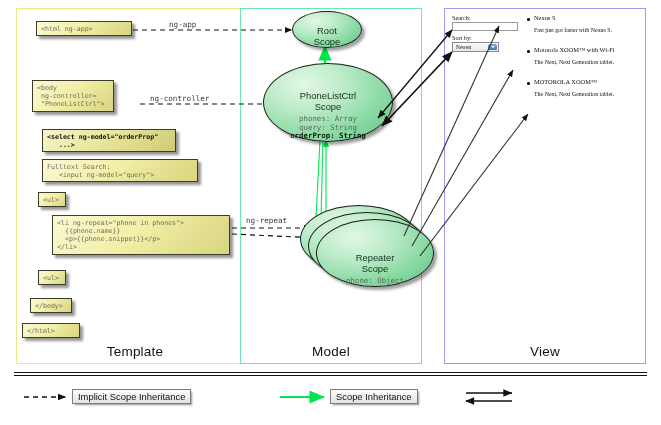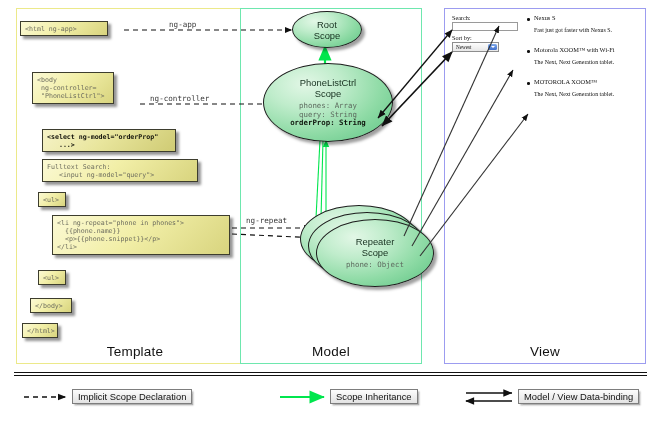--- a/index.html
+++ b/index.html
@@ -34,21 +34,21 @@
   }
   .codebox.strong{color:#14140c;font-weight:bold;
     background:linear-gradient(135deg,#f6f3c8 0%,#e9e69e 45%,#cfcb74 100%);}
 
   
   .ellipse{
     position:absolute;border-radius:50%;
     border:1.4px solid #1d1d1d;
     background:radial-gradient(ellipse at 32% 26%, #e2f7e6 0%, #bfeccb 30%, #8fdba6 62%, #5cc382 100%);
     box-shadow:3px 3px 3px rgba(0,0,0,.38);
-    display:flex;flex-direction:column;align-items:center;justify-content:center;
+    display:flex;flex-direction:column;align-items:center;justify-content:flex-end;
     text-align:center;
   }
   .ell-title{font-size:9.4px;color:#16301f;line-height:11px;}
   .ell-props{
     font-family:"DejaVu Sans Mono","Liberation Mono",monospace;
     font-size:7.4px;line-height:8.6px;color:#5d6b5f;margin-top:3px;
   }
 
   
   #viewmock{position:absolute;left:452px;top:14px;width:188px;height:110px;}
@@ -120,44 +120,44 @@
     <line x1="316" y1="218" x2="320" y2="140" stroke="#00e64d" stroke-width="1.1"></line>
     <line x1="321" y1="218" x2="323" y2="140" stroke="#00e64d" stroke-width="1.1"></line>
     <line x1="326" y1="218" x2="326" y2="140" stroke="#00e64d" stroke-width="1.1" marker-end="url(#ah-green)"></line>
   </svg>
 
   <div class="panel" id="panel-template">
     <div class="panel-label">Template</div>
   </div>
 
   <div class="layer2">
-    <div class="codebox" style="left:20px;top:21px;width:88px;">&lt;html ng-app&gt;</div>
-
-    <div class="codebox" style="left:32px;top:72px;width:82px;">&lt;body
+    <div class="codebox" style="left:36px;top:21px;width:96px;">&lt;html ng-app&gt;</div>
+
+    <div class="codebox" style="left:32px;top:80px;width:82px;">&lt;body
  ng-controller=
  "PhoneListCtrl"&gt;</div>
 
     <div class="codebox strong" style="left:42px;top:129px;width:134px;">&lt;select ng-model="orderProp"
    ...&gt;</div>
 
     <div class="codebox" style="left:42px;top:159px;width:156px;">Fulltext Search:
    &lt;input ng-model="query"&gt;</div>
 
     <div class="codebox" style="left:38px;top:192px;width:28px;">&lt;ul&gt;</div>
 
     <div class="codebox" style="left:52px;top:215px;width:178px;">&lt;li ng-repeat="phone in phones"&gt;
   {{phone.name}}
   &lt;p&gt;{{phone.snippet}}&lt;/p&gt;
 &lt;/li&gt;</div>
 
     <div class="codebox" style="left:38px;top:270px;width:28px;">&lt;ul&gt;</div>
 
     <div class="codebox" style="left:30px;top:298px;width:42px;">&lt;/body&gt;</div>
 
-    <div class="codebox" style="left:22px;top:323px;width:36px;">&lt;/html&gt;</div>
+    <div class="codebox" style="left:22px;top:323px;width:58px;">&lt;/html&gt;</div>
   </div>
 
   <div class="panel" id="panel-model">
     <div class="panel-label">Model</div>
   </div>
 
   <div class="layer2">
 
     <div class="ellipse" style="left:292px;top:11px;width:68px;height:35px;">
       <div class="ell-title" style="white-space:pre-line;">Root
@@ -233,17 +233,16 @@
   <svg style="z-index:6;">
 
     <line x1="24" y1="397" x2="66" y2="397" stroke="#111" stroke-width="1.3" stroke-dasharray="5,4" marker-end="url(#ah-black)"></line>
 
     <line x1="280" y1="397" x2="324" y2="397" stroke="#00e64d" stroke-width="2.2" marker-end="url(#ah-green)"></line>
 
     <line x1="466" y1="393" x2="512" y2="393" stroke="#111" stroke-width="1.4" marker-end="url(#ah-black)"></line>
     <line x1="466" y1="401" x2="512" y2="401" stroke="#111" stroke-width="1.4" marker-start="url(#ah-black-start)"></line>
   </svg>
 
-  <div class="legend-box" style="left:72px;top:389px;">Implicit Scope Declaration</div>
+  <div class="legend-box" style="left:72px;top:389px;">Implicit Scope Inheritance</div>
   <div class="legend-box" style="left:330px;top:389px;">Scope Inheritance</div>
-  <div class="legend-box" style="left:518px;top:389px;">Model / View Data-binding</div>
 
 </div>
 
 </body></html>

